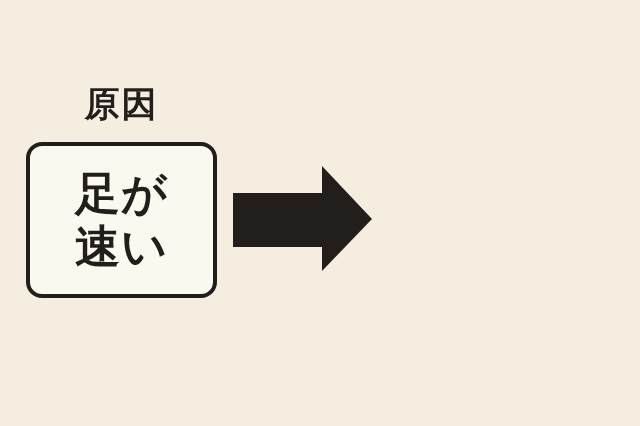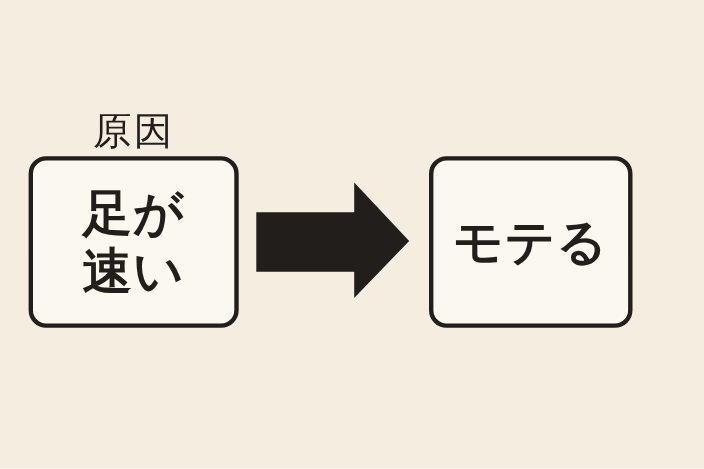--- a/index.html
+++ b/index.html
@@ -17,25 +17,24 @@
     width: 640px; height: 426px;
     background: var(--background);
     overflow: hidden;
   }
   .label {
     position: absolute;
     top: 84px;
     height: 40px;
     color: var(--ink);
     font-size: 35px;
-    font-weight: 400;
+    font-weight: 700;
     letter-spacing: 2px;
     text-align: center;
     line-height: 40px;
-    margin-top: 16px;
   }
   .label.cause  { left: 26px;  width: 191px; }
   .label.effect { left: 390px; width: 185px; }
   .box {
     position: absolute;
     top: 142px;
     height: 156px;
     background: var(--box-fill);
     border: 4px solid var(--ink);
     border-radius: 16px;
@@ -75,17 +74,14 @@
       <span class="line">足が</span>
       <span class="line">速い</span>
     </span>
   </div>
 
   <svg class="arrow-svg" viewBox="0 0 145 112" aria-hidden="true">
     <polygon points="3,31 92,31 92,4 142,57 92,109 92,85 3,85"></polygon>
   </svg>
 
 
-  <div class="box effect">
-    <span class="text">モテる</span>
-  </div>
 
 </div>
 
 </body></html>

